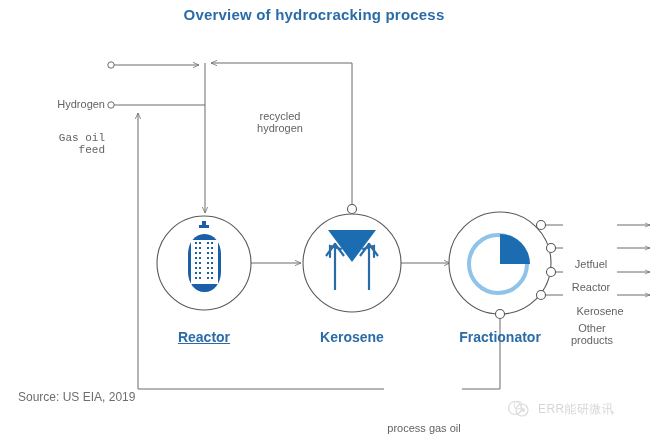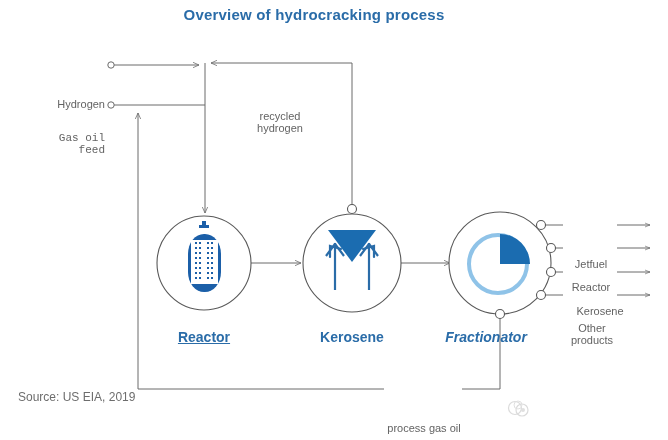--- a/index.html
+++ b/index.html
@@ -215,32 +215,33 @@
   <div class="lbl right" style="left:10px; top:93px; width:95px;font-family:Liberation Mono, monospace;">Gas oil
 feed</div>
 
   <div class="lbl center" style="left:232px; top:71px; width:96px;text-align:center;">recycled
 hydrogen</div>
 
   <div class="lbl center" style="left:382px; top:383px; width:84px;">process gas oil</div>
 
   <div class="nodelabel" style="left:154px; top:329px; width:100px;text-decoration:underline;">Reactor</div>
   <div class="nodelabel" style="left:296px; top:329px; width:112px;">Kerosene</div>
-  <div class="nodelabel" style="left:420px; top:329px; width:132px;font-style:italic;">Fractionator</div>
+  <div class="nodelabel" style="left:434px; top:329px; width:132px;">Fractionator</div>
 
   <div class="lbl center" style="left:566px; top:219px; width:50px;">Jetfuel</div>
   <div class="lbl center" style="left:566px; top:242px; width:50px;">Reactor</div>
   <div class="lbl center" style="left:572px; top:266px; width:56px;">Kerosene</div>
   <div class="lbl center" style="left:566px; top:283px; width:52px;">Other
 products</div>
 
   <div class="source">Source: US EIA, 2019</div>
 
   <div class="watermark">
     <svg width="26" height="22" viewBox="0 0 26 22">
       <circle cx="9" cy="10" r="6.5" fill="none" stroke="#888" stroke-width="1.2"></circle>
       <circle cx="16" cy="12" r="6" fill="none" stroke="#888" stroke-width="1.2"></circle>
       <circle cx="12" cy="7" r="4" fill="none" stroke="#999" stroke-width="1"></circle>
       <circle cx="17" cy="12" r="2" fill="#999"></circle>
     </svg>
+    <span class="wm-text">ERR能研微讯</span>
   </div>
 
 </div>
 
 </body></html>

